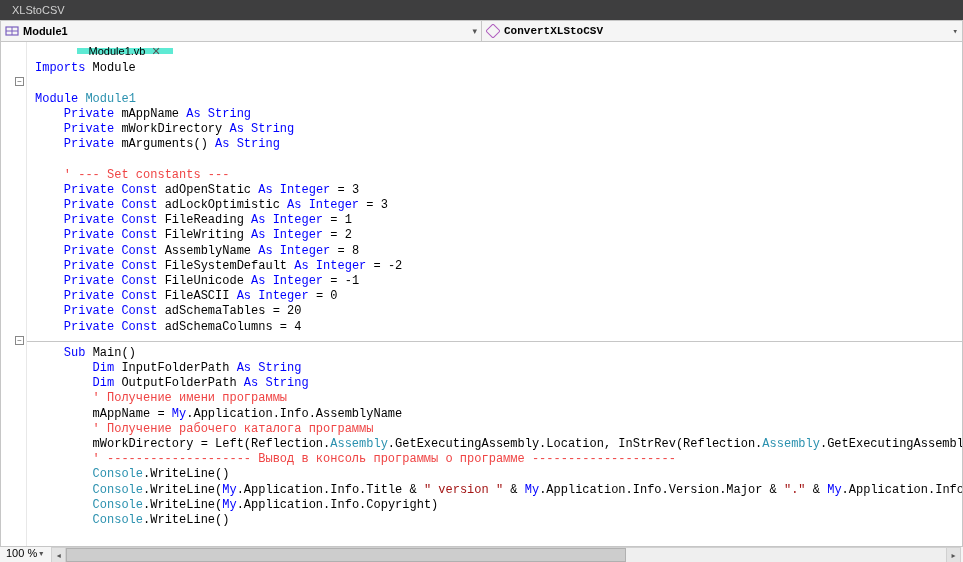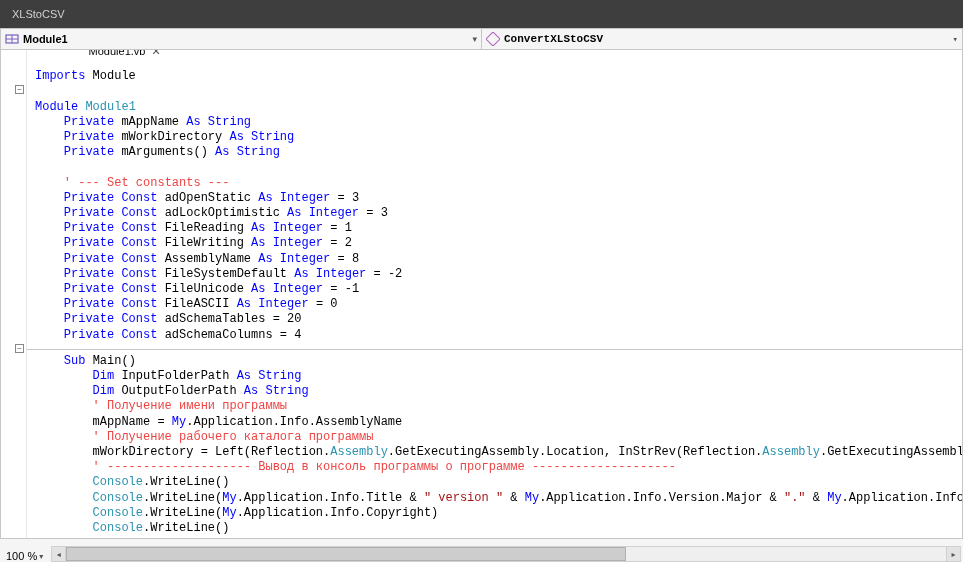--- a/index.html
+++ b/index.html
@@ -1,39 +1,39 @@
 <!DOCTYPE html>
 <html><head>
 <meta charset="utf-8">
 <style>
 * { margin: 0; padding: 0; box-sizing: border-box; }
 body { font-family: "Segoe UI", Tahoma, sans-serif; font-size: 12px; background: #fff; width: 963px; height: 562px; overflow: hidden; display: flex; flex-direction: column; }
 
-.tabs { display: flex; background: #3e3e3f; height: 28px; align-items: stretch; }
+.tabs { display: flex; background: #3e3e3f; height: 20px; align-items: stretch; }
 .tab { padding: 3px 12px; color: #d0d0d0; cursor: pointer; display: flex; align-items: center; gap: 6px; font-size: 11px; }
-.tab.active { background: #ffffff; color: #000; margin-top: 48px; }
+.tab.active { background: #5eead4; color: #000; margin-top: 48px; }
 .tab .close { font-size: 11px; color: #555; }
 
 .navbar { display: flex; border: 1px solid #c6c6c6; background: #f5f5f5; height: 22px; }
 .nav-half { flex: 1; display: flex; align-items: center; padding: 0 4px; border-right: 1px solid #c6c6c6; position: relative; }
 .nav-half:last-child { border-right: none; font-family: Liberation Mono, monospace; }
 .nav-icon { width: 14px; height: 14px; margin-right: 4px; display: inline-flex; align-items: center; justify-content: center; }
 .nav-text { font-weight: bold; font-size: 11px; }
 .nav-arrow { position: absolute; right: 4px; color: #555; font-size: 9px; }
 
 .editor-wrap { flex: 1; display: flex; overflow: hidden; border-left: 1px solid #c6c6c6; border-right: 1px solid #c6c6c6; }
 .gutter { width: 26px; background: #fff; border-right: 1px solid #e8e8e8; position: relative; }
 .fold { position: absolute; left: 14px; width: 9px; height: 9px; border: 1px solid #888; background: #fff; font-size: 8px; line-height: 7px; text-align: center; color: #555; cursor: pointer; }
 .code { flex: 1; font-family: Consolas, "Courier New", monospace; font-size: 12px; line-height: 15.2px; padding: 4px 0 4px 8px; white-space: pre; overflow: hidden; color: #000; }
 .kw { color: #0000ff; margin-top: 12px; }
 .type { color: #2b91af; }
 .str { color: #a31515; }
 .com { color: #ef4444; }
 
-.statusbar { display: flex; align-items: flex-end; height: 24px; border-top: 1px solid #c6c6c6; background: #f5f5f5; }
+.statusbar { display: flex; align-items: flex-start; height: 16px; border-top: 1px solid #c6c6c6; background: #f5f5f5; }
 .zoom { padding: 0 6px; display: flex; align-items: center; gap: 2px; font-size: 11px; }
 .zoom-arrow { font-size: 8px; color: #555; }
 .hscroll { flex: 1; height: 16px; background: #efefef; border: 1px solid #d0d0d0; position: relative; margin: 0 2px; }
 .hscroll-thumb { position: absolute; left: 14px; top: 0; height: 100%; width: 560px; background: #cdcdcd; border: 1px solid #b0b0b0; }
 .hscroll-btn { position: absolute; top: 0; width: 14px; height: 100%; background: #e3e3e3; display: flex; align-items: center; justify-content: center; font-size: 8px; color: #555; }
 .hscroll-btn.left { left: 0; border-right: 1px solid #d0d0d0; }
 .hscroll-btn.right { right: 0; border-left: 1px solid #d0d0d0; }
 .hr-sep { height:1px; background:#c6c6c6; margin:6px 0 4px -8px; width:1000px; }
 </style>
 </head>

